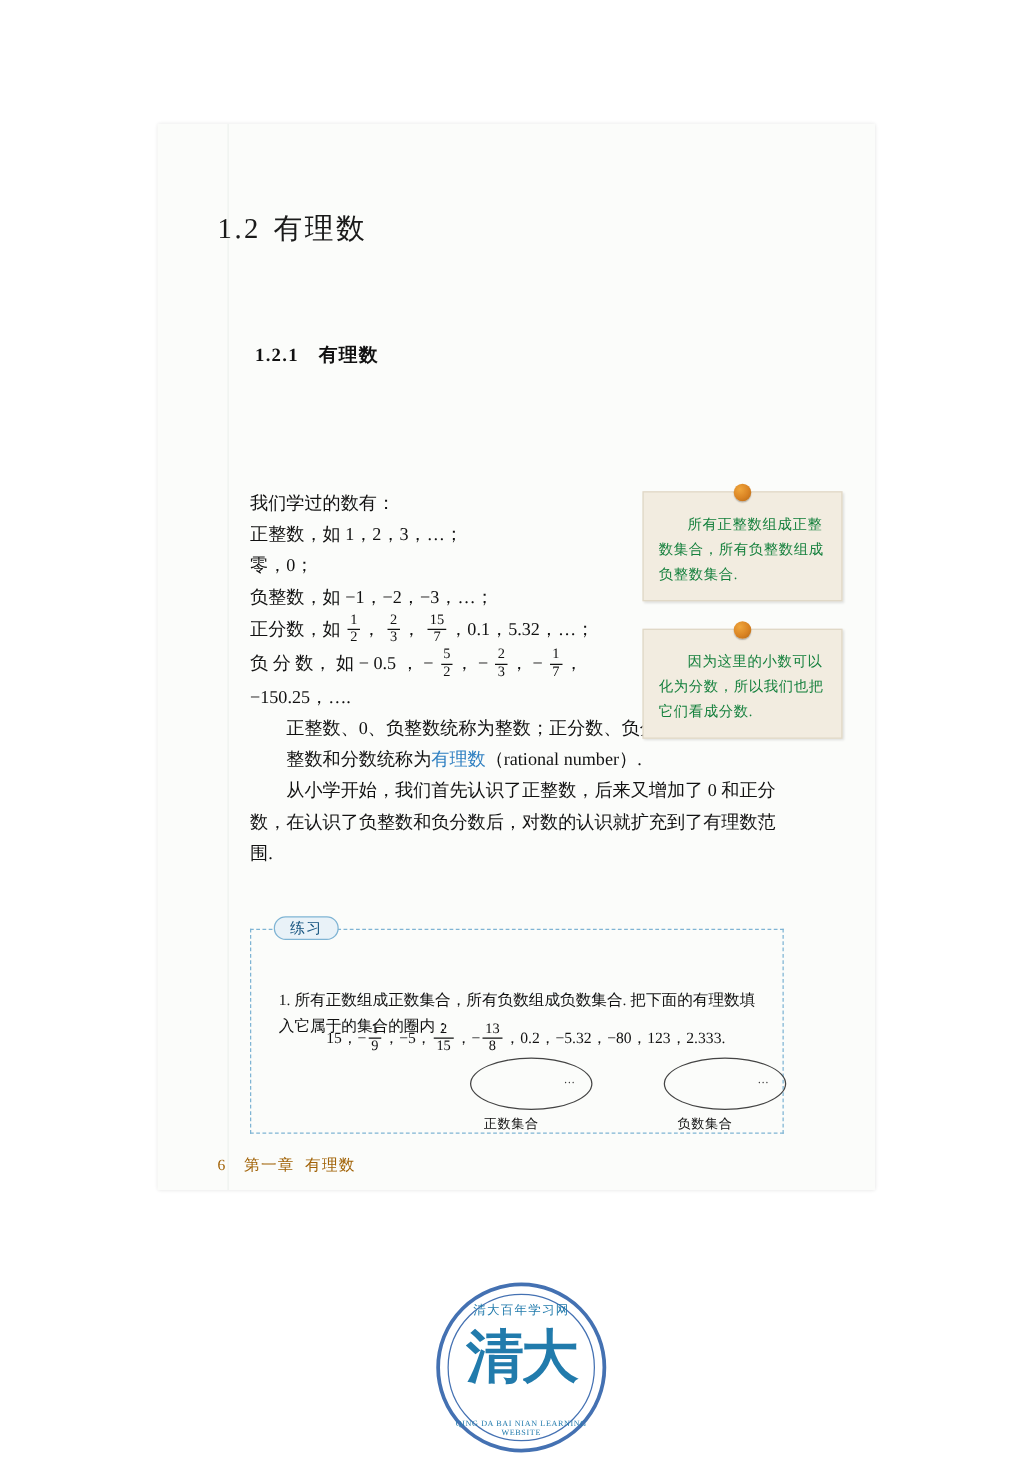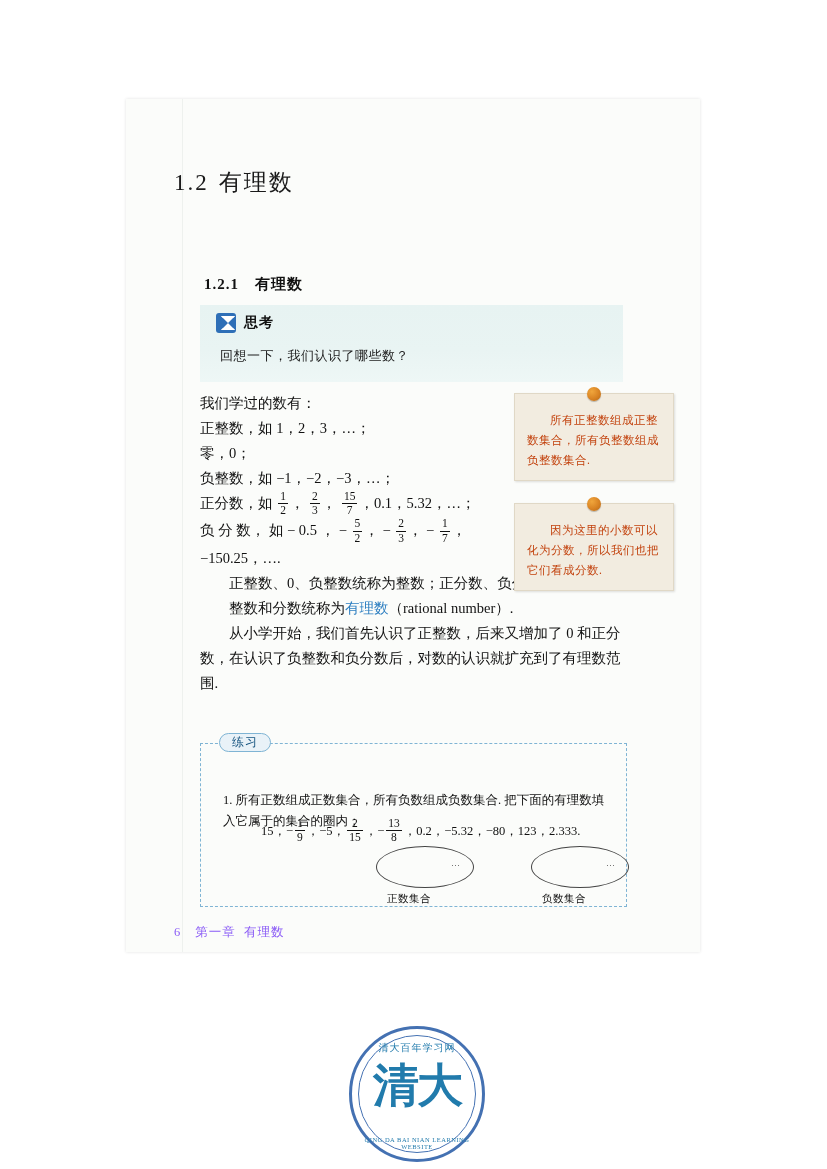--- a/index.html
+++ b/index.html
@@ -137,21 +137,21 @@
     color: #2e7fc1;
   }
 
   
   .note {
     position: absolute;
     background: #f2ece0;
     border: 1px solid #e0d8c6;
     box-shadow: 1px 1px 2px rgba(0,0,0,0.12);
     font-family: "Liberation Serif", serif;
-    color: #c2410c;
+    color: #15803d;
   }
   .note .pin {
     position: absolute;
     left: 50%;
     top: -7px;
     margin-left: -7px;
     width: 14px; height: 14px;
     border-radius: 50%;
     background: radial-gradient(circle at 35% 32%, #f0a63c 0%, #d98323 55%, #b06616 100%);
     box-shadow: 0 1px 1px rgba(0,0,0,0.25);
@@ -228,21 +228,21 @@
     letter-spacing: 0.5px;
   }
   .lab1 { left: 186px; top: 148px; }
   .lab2 { left: 341px; top: 148px; }
 
   .footer {
     position: absolute;
     left: 48px;
     top: 825px;
     font-size: 12.5px;
-    color: #8b5cf6;
+    color: #a16207;
     letter-spacing: 1px;
   }
   .footer .pg { margin-right: 14px; }
 
   
   .stamp {
     position: absolute;
     left: 349px;
     top: 1026px;
     width: 130px;
@@ -292,27 +292,20 @@
 <div class="page">
 
   <div class="section-title">
     <span class="num">1.2</span><span>有理数</span>
   </div>
 
   <div class="sub-title">
     <span class="num">1.2.1</span><span>有理数</span>
   </div>
 
-  <div class="think-box">
-    <div class="think-head">
-      <span class="think-icon"></span>
-      <span class="think-label">思考</span>
-    </div>
-    <div class="think-text">回想一下，我们认识了哪些数？</div>
-  </div>
 
   <div class="body-text">
     <div class="line">我们学过的数有：</div>
     <div class="line">正整数，如 1，2，3，…；</div>
     <div class="line">零，0；</div>
     <div class="line">负整数，如 −1，−2，−3，…；</div>
 
     <div class="line">
       <span>正分数，如</span>
       <span class="frac">

